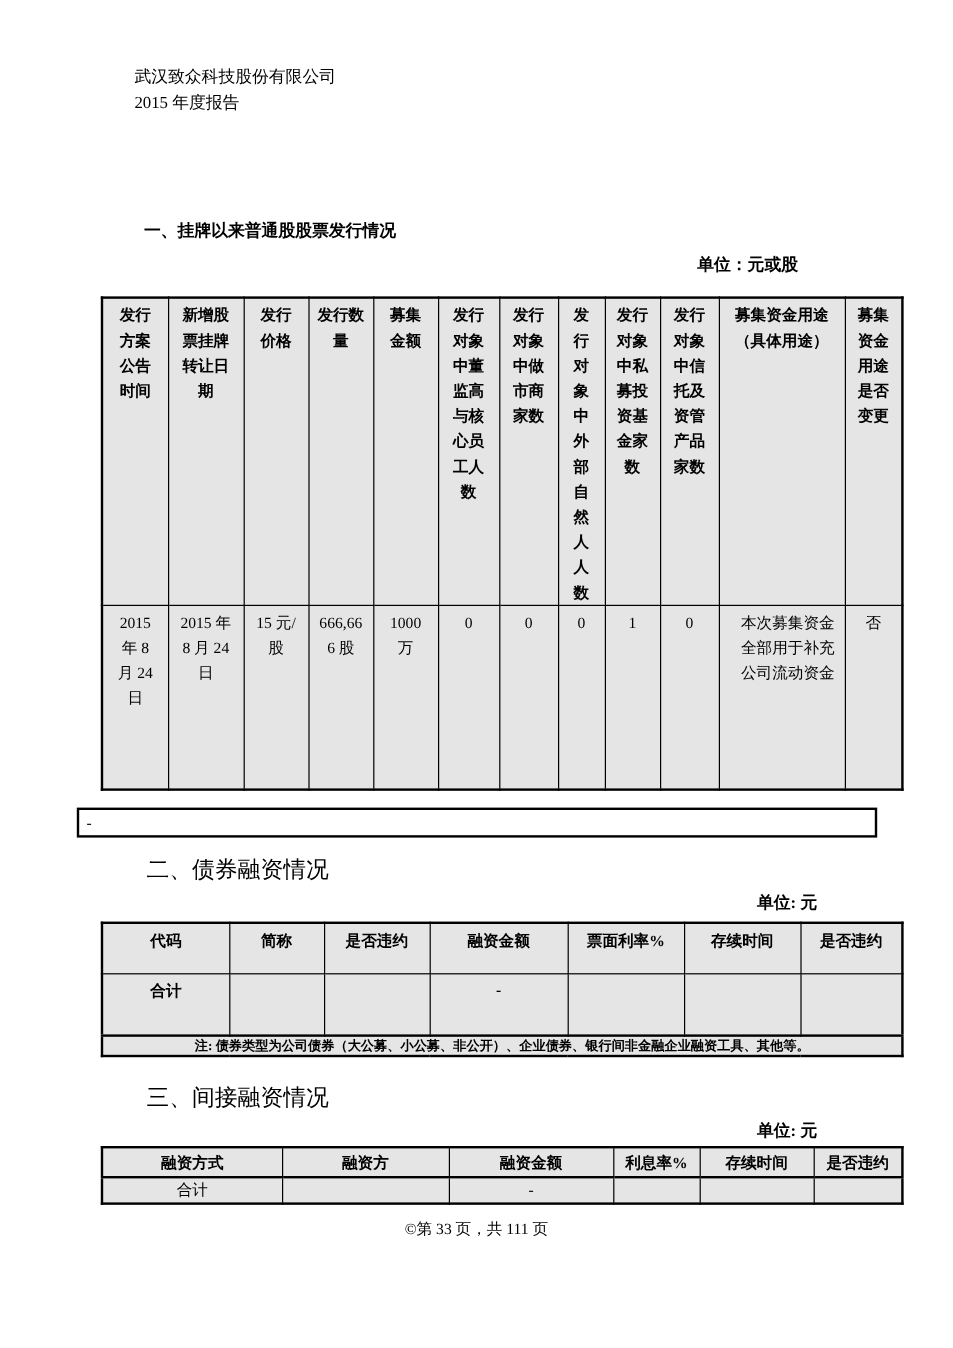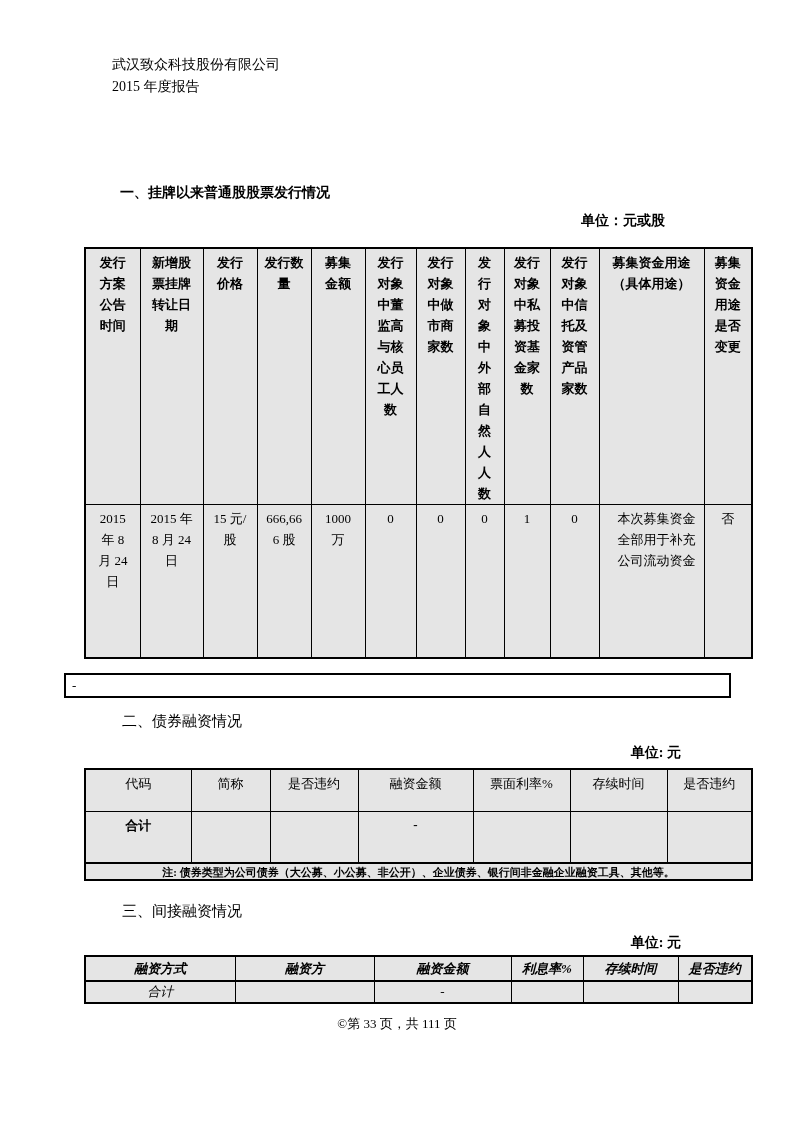--- a/index.html
+++ b/index.html
@@ -9,21 +9,21 @@
     width:794px; height:1123px;
     background:#ffffff;
     color:#000000;
     font-family:"Liberation Serif","DejaVu Serif",serif;
     overflow:hidden;
   }
   .abs { position:absolute; }
   .company-line { font-size:14px; line-height:22px; }
   .doc-title { font-size:23px; font-weight:bold; text-align:center; left:0; right:0; letter-spacing:1px; }
   .sec-heading { font-size:14px; font-weight:bold; }
-  .sec-heading.plain { font-weight:normal; font-size:15px; }
+  .sec-heading.plain { font-weight:normal; font-size:19px; }
   .unit-label { font-size:14px; font-weight:bold; }
   table { border-collapse:collapse; table-layout:fixed; background:#e5e5e5;margin-left:20px; }
   .t { border:2px solid #000; }
   .t td { border:1px solid #000; overflow:hidden; }
   
   .t1 { width:667px; }
   .t1 td {
     font-size:13px; line-height:21px;
     text-align:center; vertical-align:top;
     padding:3px 1px 0 1px;
@@ -35,30 +35,30 @@
   
   .remark-box {
     width:667px; height:25px;
     border:2px solid #000;
     font-size:13px; line-height:20px;
     padding:1px 0 0 6px;
   }
   
   .t2 { width:667px; }
   .t2 td { font-size:13px; vertical-align:top; text-align:center; padding-top:5px; }
-  .t2 tr.hdr td { font-weight:normal; height:42px; }
+  .t2 tr.hdr td { font-weight:bold; height:42px; }
   .t2 tr.total td { height:52px; font-weight:bold; }
   .t2 tr.note td {
     height:17px; border-top:2px solid #000;
     font-size:11px; font-weight:bold; padding:1px 2px 0 2px;
     vertical-align:middle; line-height:14px;
   }
   
   .t3 { width:667px; }
-  .t3 td { font-size:13px; text-align:center; vertical-align:middle;font-style:italic; }
+  .t3 td { font-size:13px; text-align:center; vertical-align:middle; }
   .t3 tr.hdr td { font-weight:bold; height:25px; border-bottom:2px solid #000; }
   .t3 tr.total td { height:22px; }
   .footer { font-size:13px; text-align:center; left:0; right:0; }
 </style>
 </head>
 <body>
 
 <div class="page">
 
   <div class="abs company-line" style="left:112px; top:54px;">武汉致众科技股份有限公司</div>

